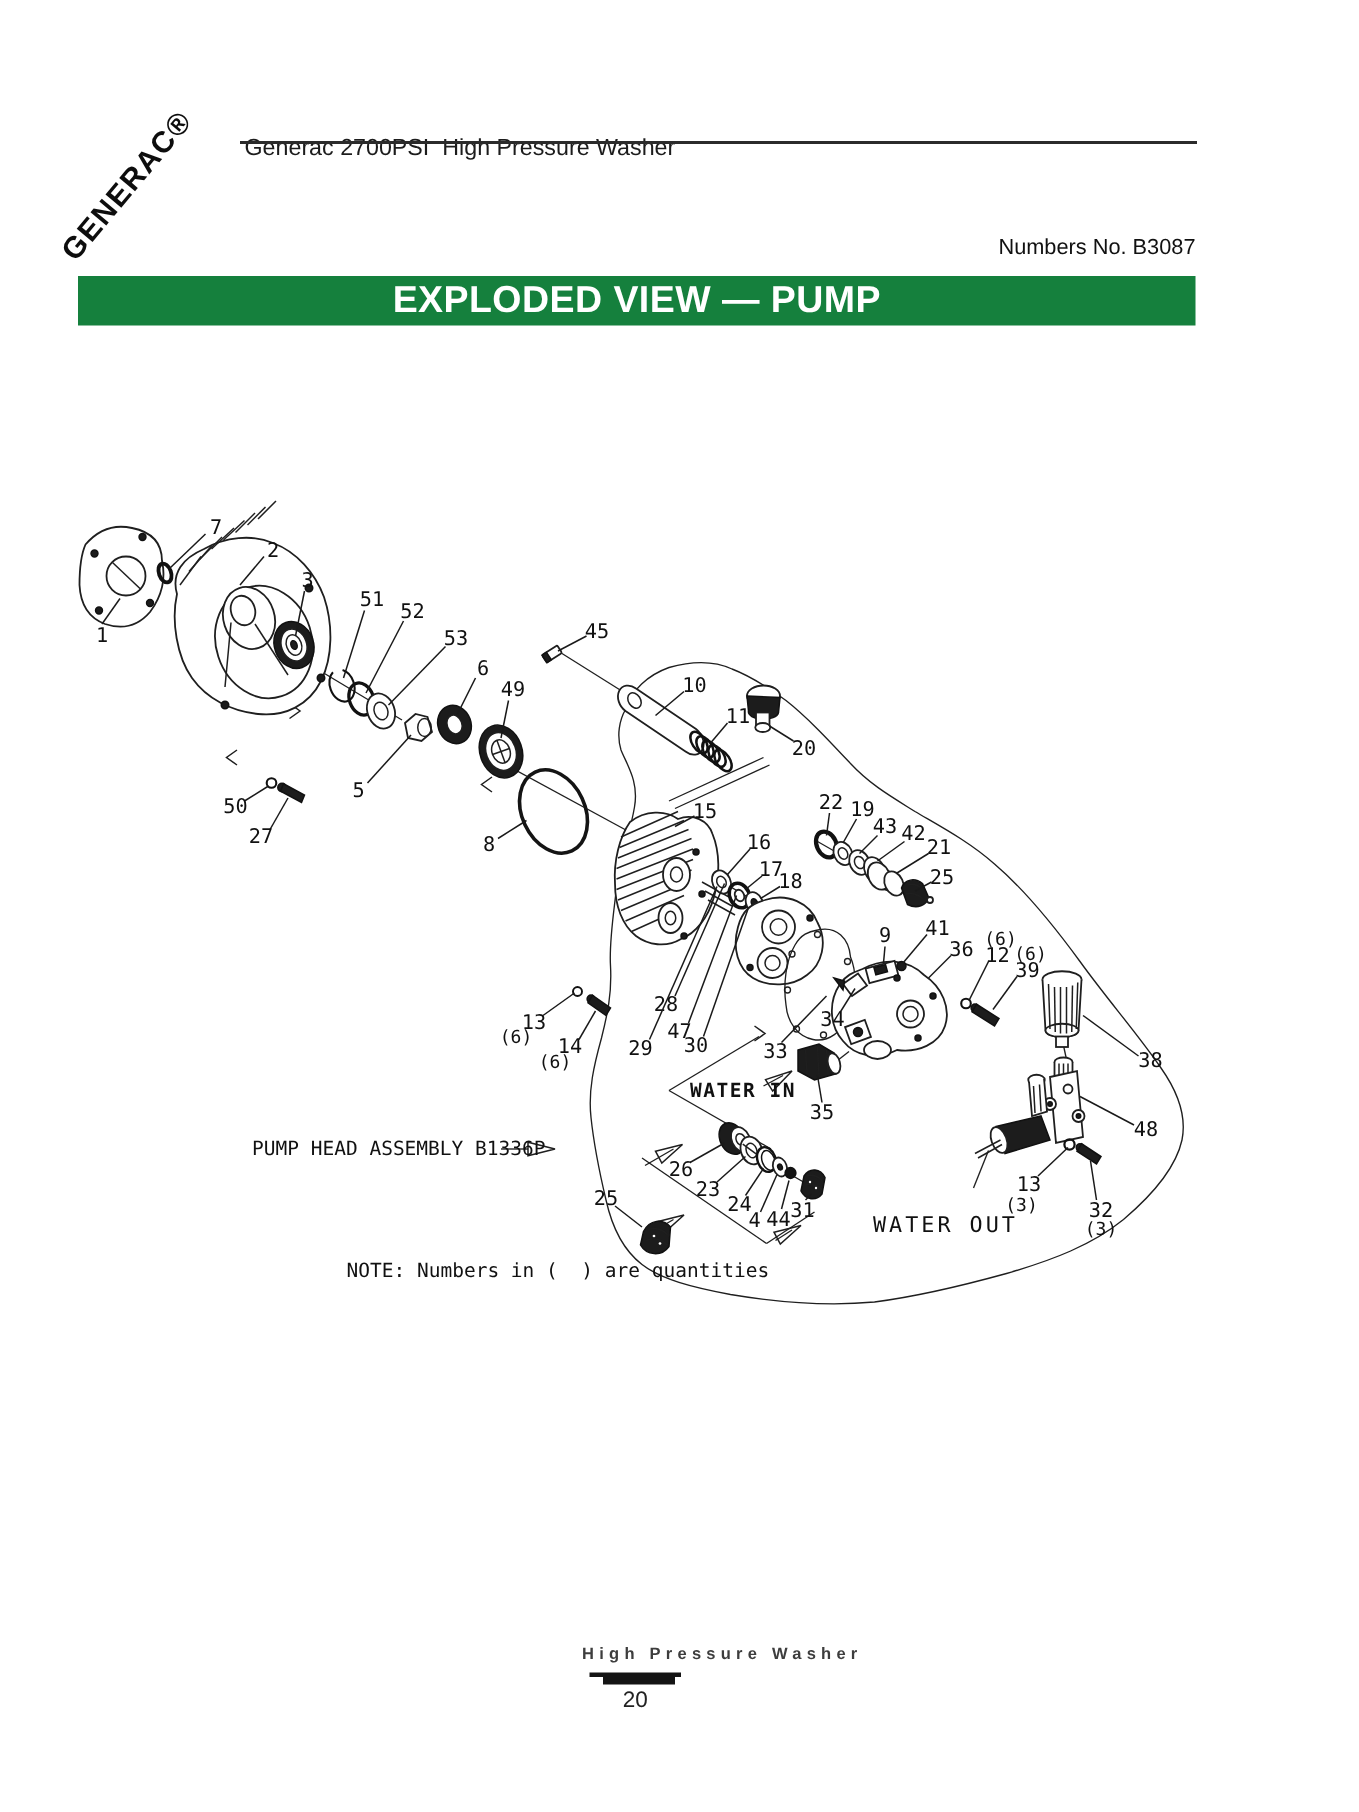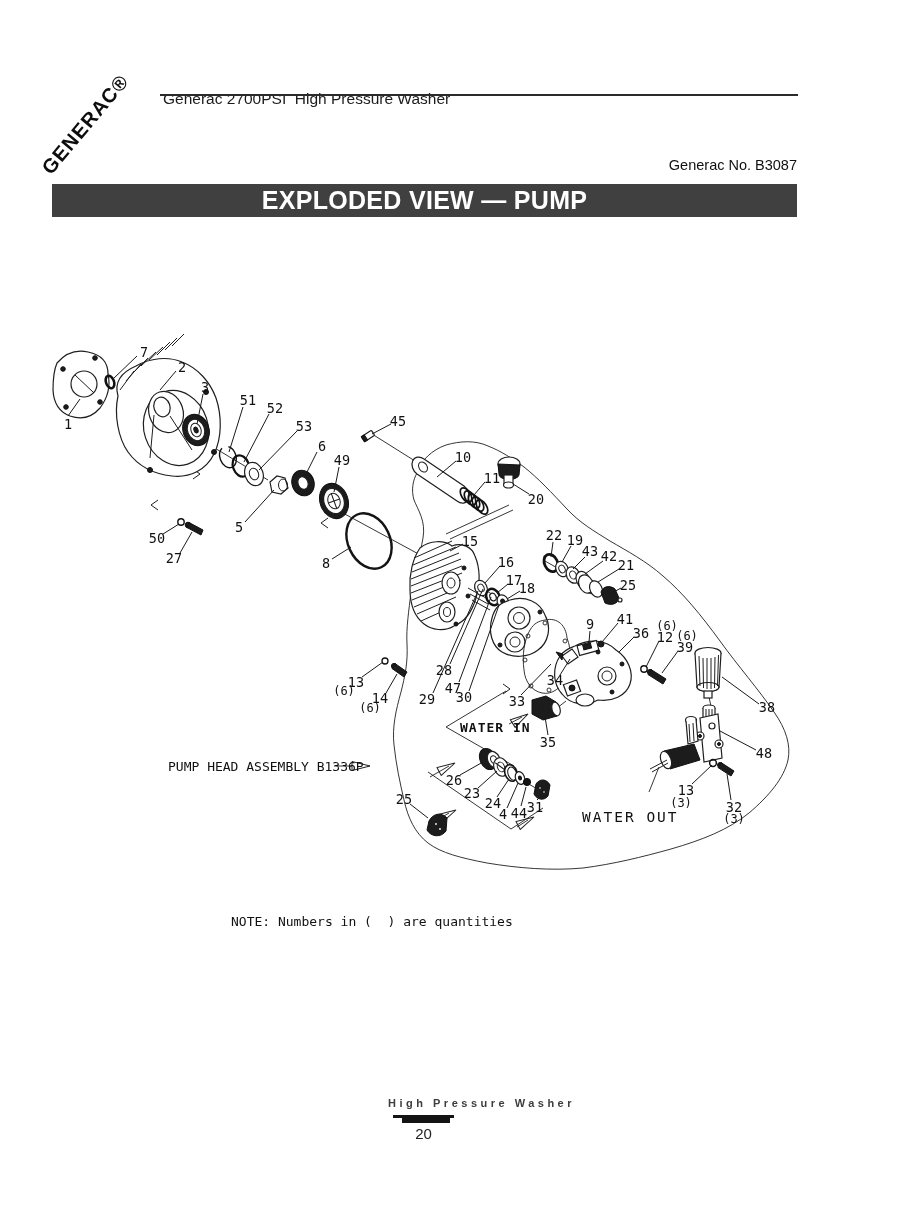--- a/index.html
+++ b/index.html
@@ -5,29 +5,29 @@
   html,body{margin:0;padding:0;background:#fff;}
   .page{position:relative;width:906px;height:1208px;background:#ffffff;overflow:hidden;
         font-family:"Liberation Sans",sans-serif;color:#1a1a1a;}
   .abs{position:absolute;}
   
   .logo{left:46px;top:160px;transform:rotate(-50deg);transform-origin:0 50%;
         font-weight:800;font-size:20px;letter-spacing:1px;color:#0d0d0d;white-space:pre;}
   .product{left:163px;top:74px;font-size:15.5px;white-space:pre;color:#1c1c1c;margin-top:16px;}
   .rule{left:160px;top:94px;width:638px;height:2px;background:#2b2b2b;}
   .drawno{left:497px;top:157px;width:300px;text-align:right;font-size:14.5px;color:#111;}
-  .banner{left:52px;top:184px;width:745px;height:33px;background:#404040;
+  .banner{left:52px;top:184px;width:745px;height:33px;background:#15803d;
           display:flex;align-items:center;justify-content:center;}
   .banner span{color:#fff;font-weight:bold;font-size:25px;letter-spacing:.3px;white-space:pre;}
   
   .dtext{font-family:"DejaVu Sans Mono",monospace;color:#111;}
   .asmlabel{left:168px;top:759px;font-size:13px;text-align:center;}
   .waterin{left:460px;top:720px;font-size:13px;font-weight:bold;letter-spacing:1px;}
   .waterout{left:582px;top:791px;font-size:14.5px;letter-spacing:2px;margin-top:18px;}
-  .note{left:231px;top:914px;font-size:13px;white-space:pre;}
+  .note{left:231px;top:840px;font-size:13px;white-space:pre;}
   
   .foot-title{left:275px;top:1097px;width:300px;text-align:right;font-size:11px;
               letter-spacing:3.5px;color:#3d3d3d;font-weight:bold;}
   .bar1{left:393px;top:1115px;width:61px;height:3px;background:#141414;}
   .bar2{left:402px;top:1118px;width:48px;height:5px;background:#141414;}
   .pageno{left:393px;top:1125px;width:61px;text-align:center;font-size:15px;color:#222;}
   
   svg{position:absolute;left:0;top:0;}
   .ln{stroke:#1f1f1f;stroke-width:1;fill:none;}
   .thin{stroke:#1f1f1f;stroke-width:.9;fill:none;}
@@ -37,21 +37,21 @@
   .coq{font-family:"DejaVu Sans Mono",monospace;font-size:12px;fill:#111;}
 </style>
 </head>
 <body>
 
 <div class="page">
 
   <div class="abs logo">GENERAC®</div>
   <div class="abs product">Generac 2700PSI  High Pressure Washer</div>
   <div class="abs rule"></div>
-  <div class="abs drawno">Generac No. B3087</div>
+  <div class="abs drawno">Numbers No. B3087</div>
   <div class="abs banner">
     <span>EXPLODED VIEW — PUMP</span>
   </div>
 
   <svg width="906" height="1208" viewBox="0 0 906 1208">
 
     <path class="thin" stroke-width="1.2" d="
       M417,473 C421,460 432,450 446,445 C460,441 475,440 488,446 C501,451 513,459 524,467
       C538,478 552,493 567,509 C580,523 594,531 610,541 C627,551 646,561 663,576
       C683,593 701,615 720,641 C738,666 759,690 774,712 C786,729 791,745 788,760

